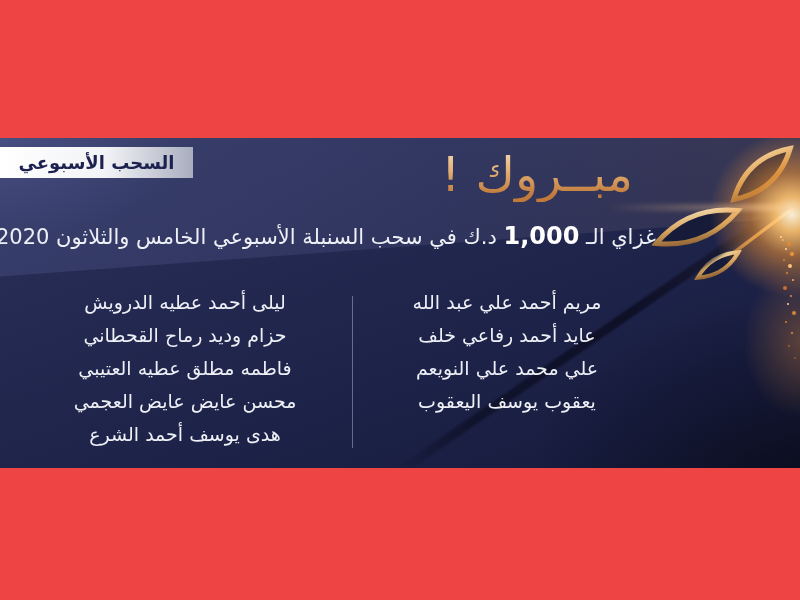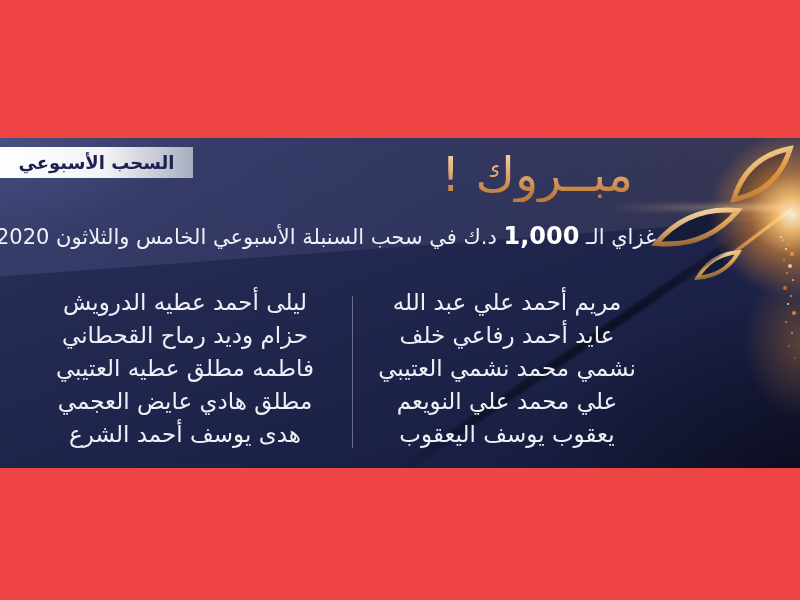--- a/index.html
+++ b/index.html
@@ -50,21 +50,21 @@
     background:linear-gradient(180deg,#f4ddb2 5%,#e5b277 42%,#c07a3a 88%);
     -webkit-background-clip:text;background-clip:text;
     color:transparent;-webkit-text-fill-color:transparent;}
 
   .subtitle{position:absolute;right:144px;top:84px;direction:rtl;white-space:nowrap;
     color:#eef0f6;font-size:21px;}
   .subtitle .amount{font-size:24px;font-weight:bold;color:#ffffff;}
 
   .divider{position:absolute;left:352px;top:158px;width:1px;height:152px;background:rgba(215,220,238,.4);}
 
-  .col{position:absolute;top:148px;direction:rtl;text-align:center;color:#eef0f6;font-size:23px;line-height:33px;}
+  .col{position:absolute;top:148px;direction:rtl;text-align:center;color:#eef0f6;font-size:19px;line-height:33px;}
   .col-right{left:354px;width:306px;}
   .col-left{left:30px;width:310px;}
   .winner{white-space:nowrap;}
 </style>
 </head>
 <body>
 
 <div class="page">
   <div class="banner">
 
@@ -98,27 +98,26 @@
 
     <div class="title">مبــروك !</div>
 
     <div class="subtitle"><span>غزاي الـ </span><span class="amount">1,000</span><span> د.ك في سحب السنبلة الأسبوعي الخامس والثلاثون 2020</span></div>
 
     <div class="divider"></div>
 
     <div class="col col-right">
       <div class="winner">مريم أحمد علي عبد الله</div>
       <div class="winner">عايد أحمد رفاعي خلف</div>
-      <div class="winner">نشمي محمد نشمي العتيبي</div>
       <div class="winner">علي محمد علي النويعم</div>
       <div class="winner">يعقوب يوسف اليعقوب</div>
     </div>
 
     <div class="col col-left">
       <div class="winner">ليلى أحمد عطيه الدرويش</div>
       <div class="winner">حزام وديد رماح القحطاني</div>
       <div class="winner">فاطمه مطلق عطيه العتيبي</div>
-      <div class="winner">مطلق هادي عايض العجمي</div>
+      <div class="winner">محسن عايض عايض العجمي</div>
       <div class="winner">هدى يوسف أحمد الشرع</div>
     </div>
 
   </div>
 </div>
 
 </body></html>

